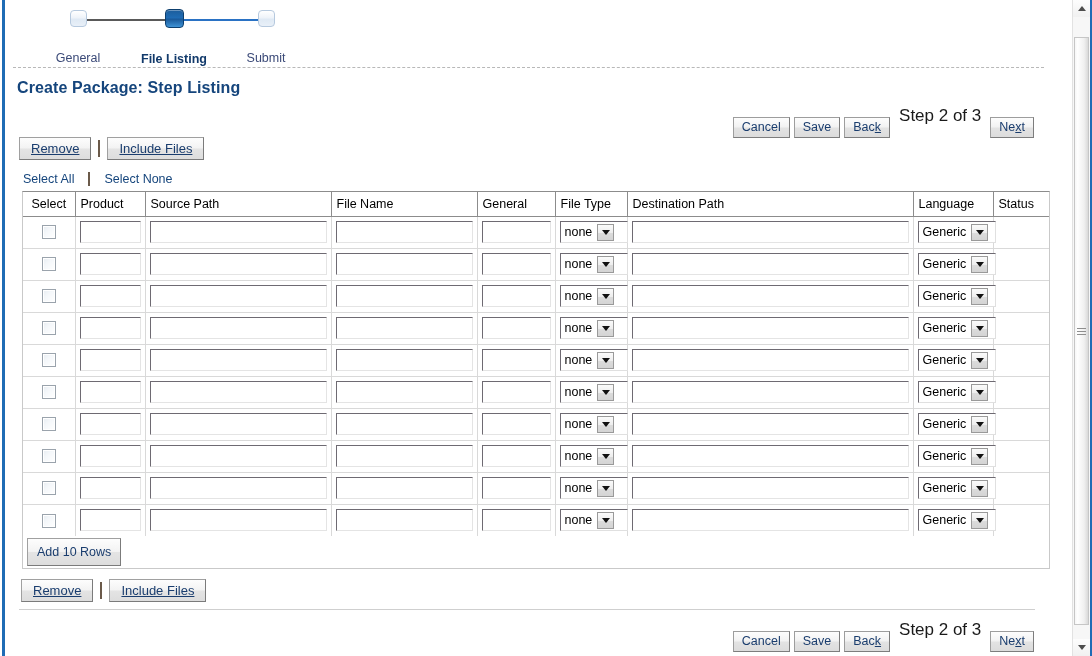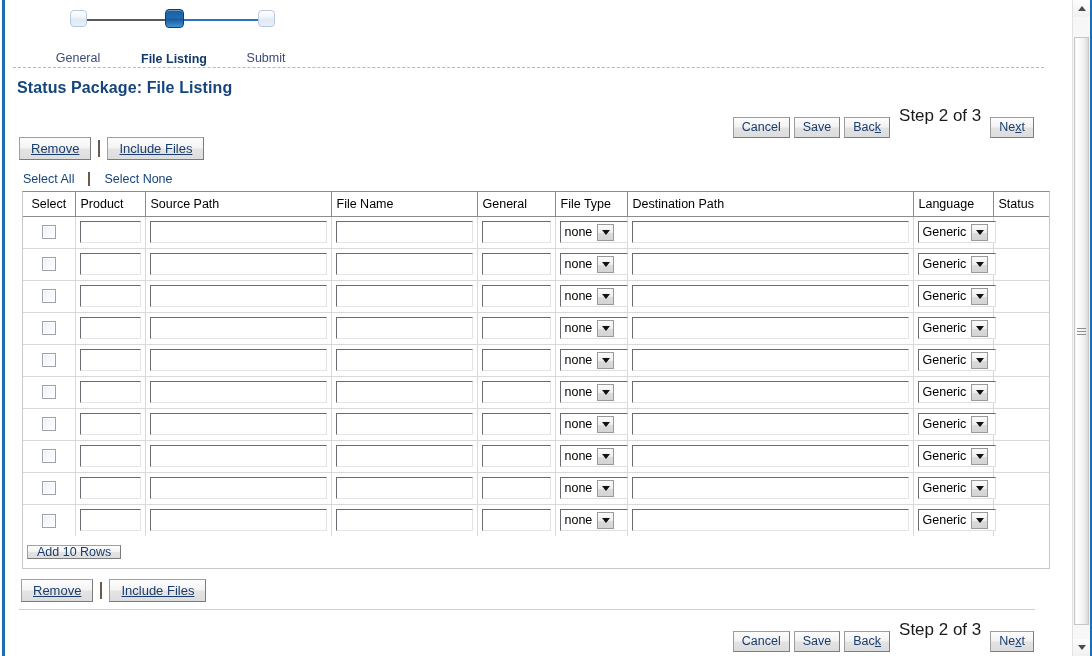--- a/index.html
+++ b/index.html
@@ -303,21 +303,21 @@
   .add-rows-row td {
     height: 30px;
     border-right: none;
     background: #ffffff;
     padding-left: 13px;
   }
   .btn-add {
     display: inline-flex;
     align-items: center;
     justify-content: center;
-    height: 14px;
+    height: 28px;
     padding: 0 9px;
     font-size: 12.5px;
     color: #1a3d6e;
     background: linear-gradient(#fdfdfd 0%, #f3f3f3 48%, #e4e4e4 52%, #dddddd 100%);
     border: 1px solid #a0a0a0;
     border-right-color: #7b7b7b;
     border-bottom-color: #7b7b7b;
     cursor: default;
   }
 
@@ -420,21 +420,21 @@
       </div>
 
       <div class="train-stop s1">
         <div class="train-node current"></div>
         <div class="train-label current-lbl">File Listing</div>
       </div>
     </div>
 
     <div class="dashed-rule"></div>
 
-    <div class="page-title">Status Package: File Listing</div>
+    <div class="page-title">Create Package: Step Listing</div>
 
     <div class="btn-bar">
       <div class="btn">Cancel</div>
       <div class="btn">Save</div>
       <div class="btn">
           <span>Bac</span>
           <u>k</u>
         </div>
       <div class="step-text">Step 2 of 3</div>
       <div class="btn">

